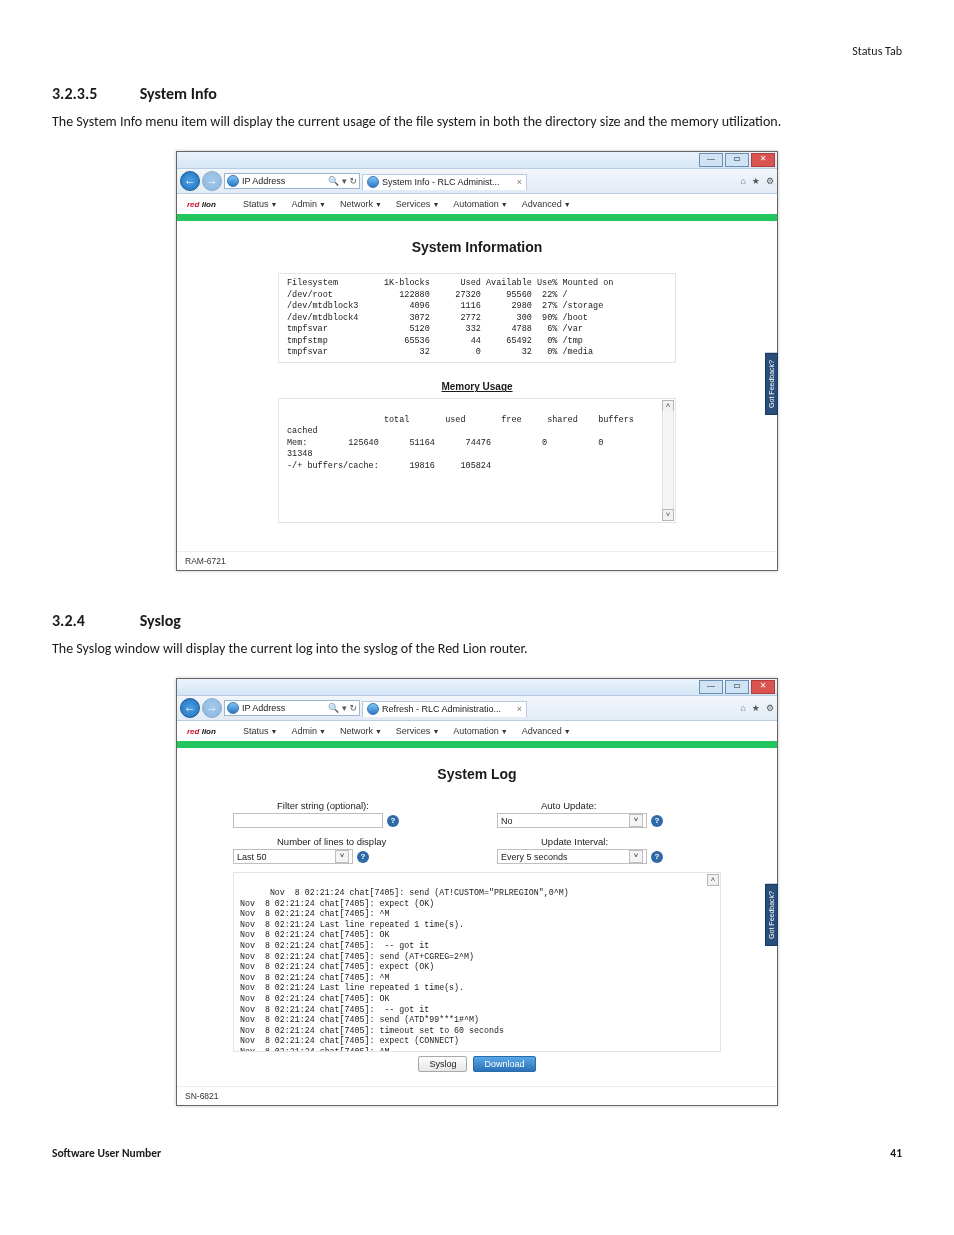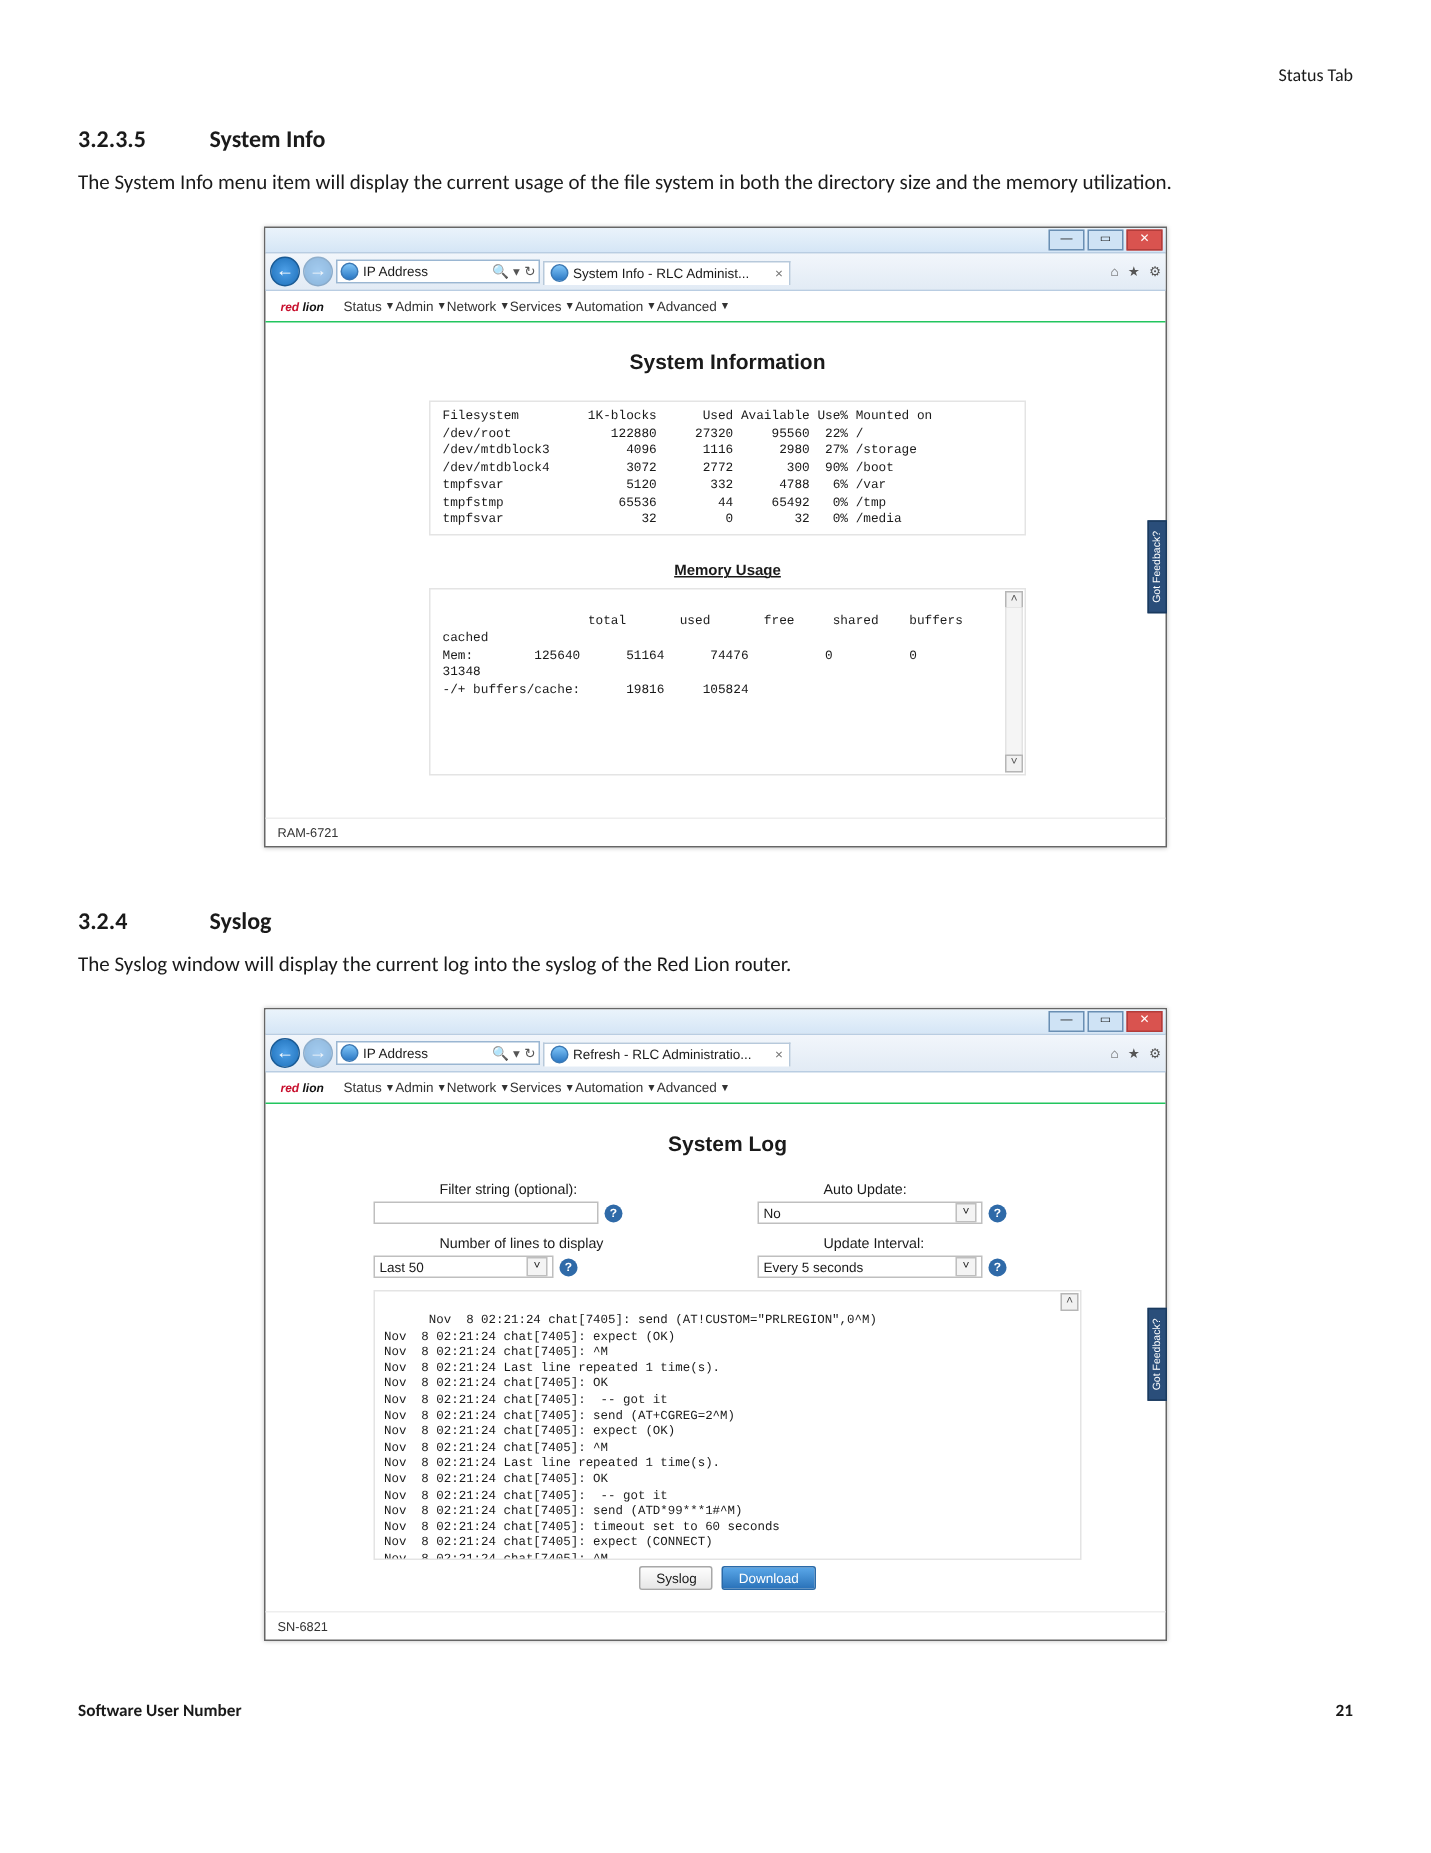--- a/index.html
+++ b/index.html
@@ -60,28 +60,28 @@
   .tab {
     flex:0 0 155px;
     background:#fff;border:1px solid #b7c9db;border-bottom:none;
     height:15px;margin-top:1px;display:flex;align-items:center;
     padding:0 4px; gap:3px;
   }
   .tab .x{margin-left:auto;color:#777;}
   .hdr-icons{margin-left:auto;display:flex;gap:6px;color:#555;}
 
   .menubar{
-    display:flex;padding:5px 10px;
-    border-bottom:1px solid #22c55e;font-size:9px;color:#333;
+    display:flex;gap:14px;padding:5px 10px;
+    border-bottom:7px solid #22c55e;font-size:9px;color:#333;
   }
   .brand{width:42px;height:10px;}
   .menu-item{display:flex;align-items:center;gap:2px;}
   .caret{font-size:7px;}
 
-  .page-pane{padding:14px 16px 10px 16px;min-height:250px;position:relative;margin-left:16px;}
+  .page-pane{padding:14px 16px 10px 16px;min-height:250px;position:relative;}
   h2.panel-title{font-family:Arial,sans-serif;font-size:14px;font-weight:bold;text-align:center;margin:4px 0 18px 0;}
   h4.section-title{font-size:10px;font-weight:bold;text-decoration:underline;text-align:center;margin:0 0 6px 0;}
 
   .mono-block{
     font-family:"Courier New",monospace;font-size:8.5px;line-height:1.35;
     white-space:pre;
     border:1px solid #e4e4e4;background:#fff;
     margin:0 auto 18px auto;
     width:380px;padding:4px 8px;
     position:relative;
@@ -360,14 +360,14 @@
       <div class="btn primary">Download</div>
     </div>
 
     <div class="feedback-tab">Got Feedback?</div>
   </div>
   <div class="device-footer">SN-6821</div>
 </div>
 
 <div class="page-footer">
   <span>Software User Number</span>
-  <span>21</span>
+  <span>41</span>
 </div>
 
 </body></html>

